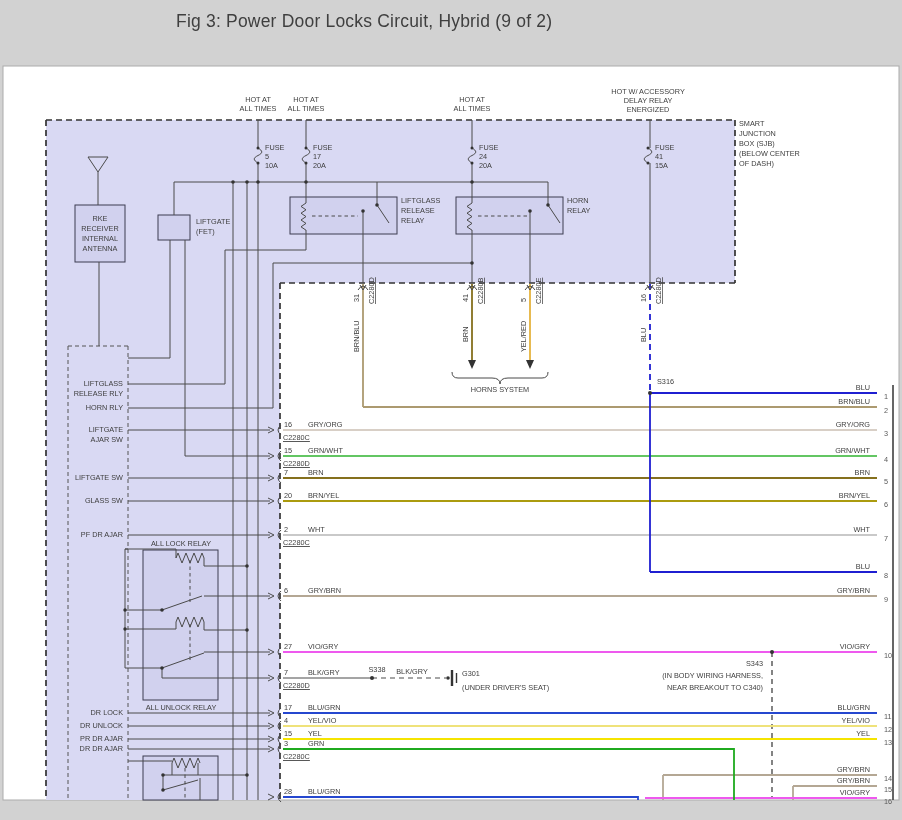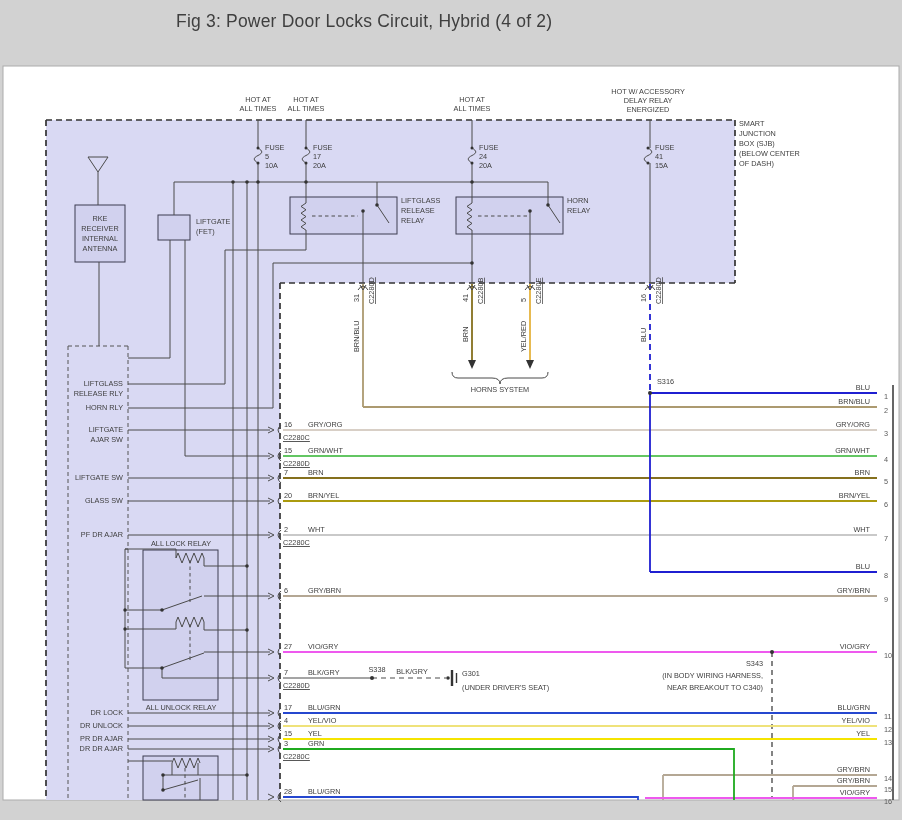--- a/index.html
+++ b/index.html
@@ -13,21 +13,21 @@
   .wd{stroke:#4a4a4a;stroke-width:1;fill:none;stroke-dasharray:3.5,3;}
   .box{fill:#d1d1ee;stroke:#3c3c50;stroke-width:1;}
   .sjb{stroke:#333;stroke-width:1.7;fill:none;stroke-dasharray:6,4;}
   .sub{stroke:#555;stroke-width:1;fill:none;stroke-dasharray:4,3;}
   .dot{fill:#333;}
 </style>
 </head>
 <body>
 
 <div id="page">
-  <div id="title">Fig 3: Power Door Locks Circuit, Hybrid (4 of 2)</div>
+  <div id="title">Fig 3: Power Door Locks Circuit, Hybrid (9 of 2)</div>
 
   <svg width="902" height="820" viewBox="0 0 902 820">
 
     <rect x="3" y="66" width="896" height="734" fill="#ffffff" stroke="#ababab" stroke-width="1"></rect>
 
     <g>
       <rect x="46" y="120" width="689" height="163" fill="#d9d9f3"></rect>
       <rect x="46" y="120" width="234" height="680" fill="#d9d9f3"></rect>
       <path class="sjb" d="M46,120 H735 M46,120 V800 M735,120 V283 M735,283 H280 M280,283 V800"></path>
       <path class="sub" d="M68,346 H128 M68,346 V800 M128,346 V800"></path>

